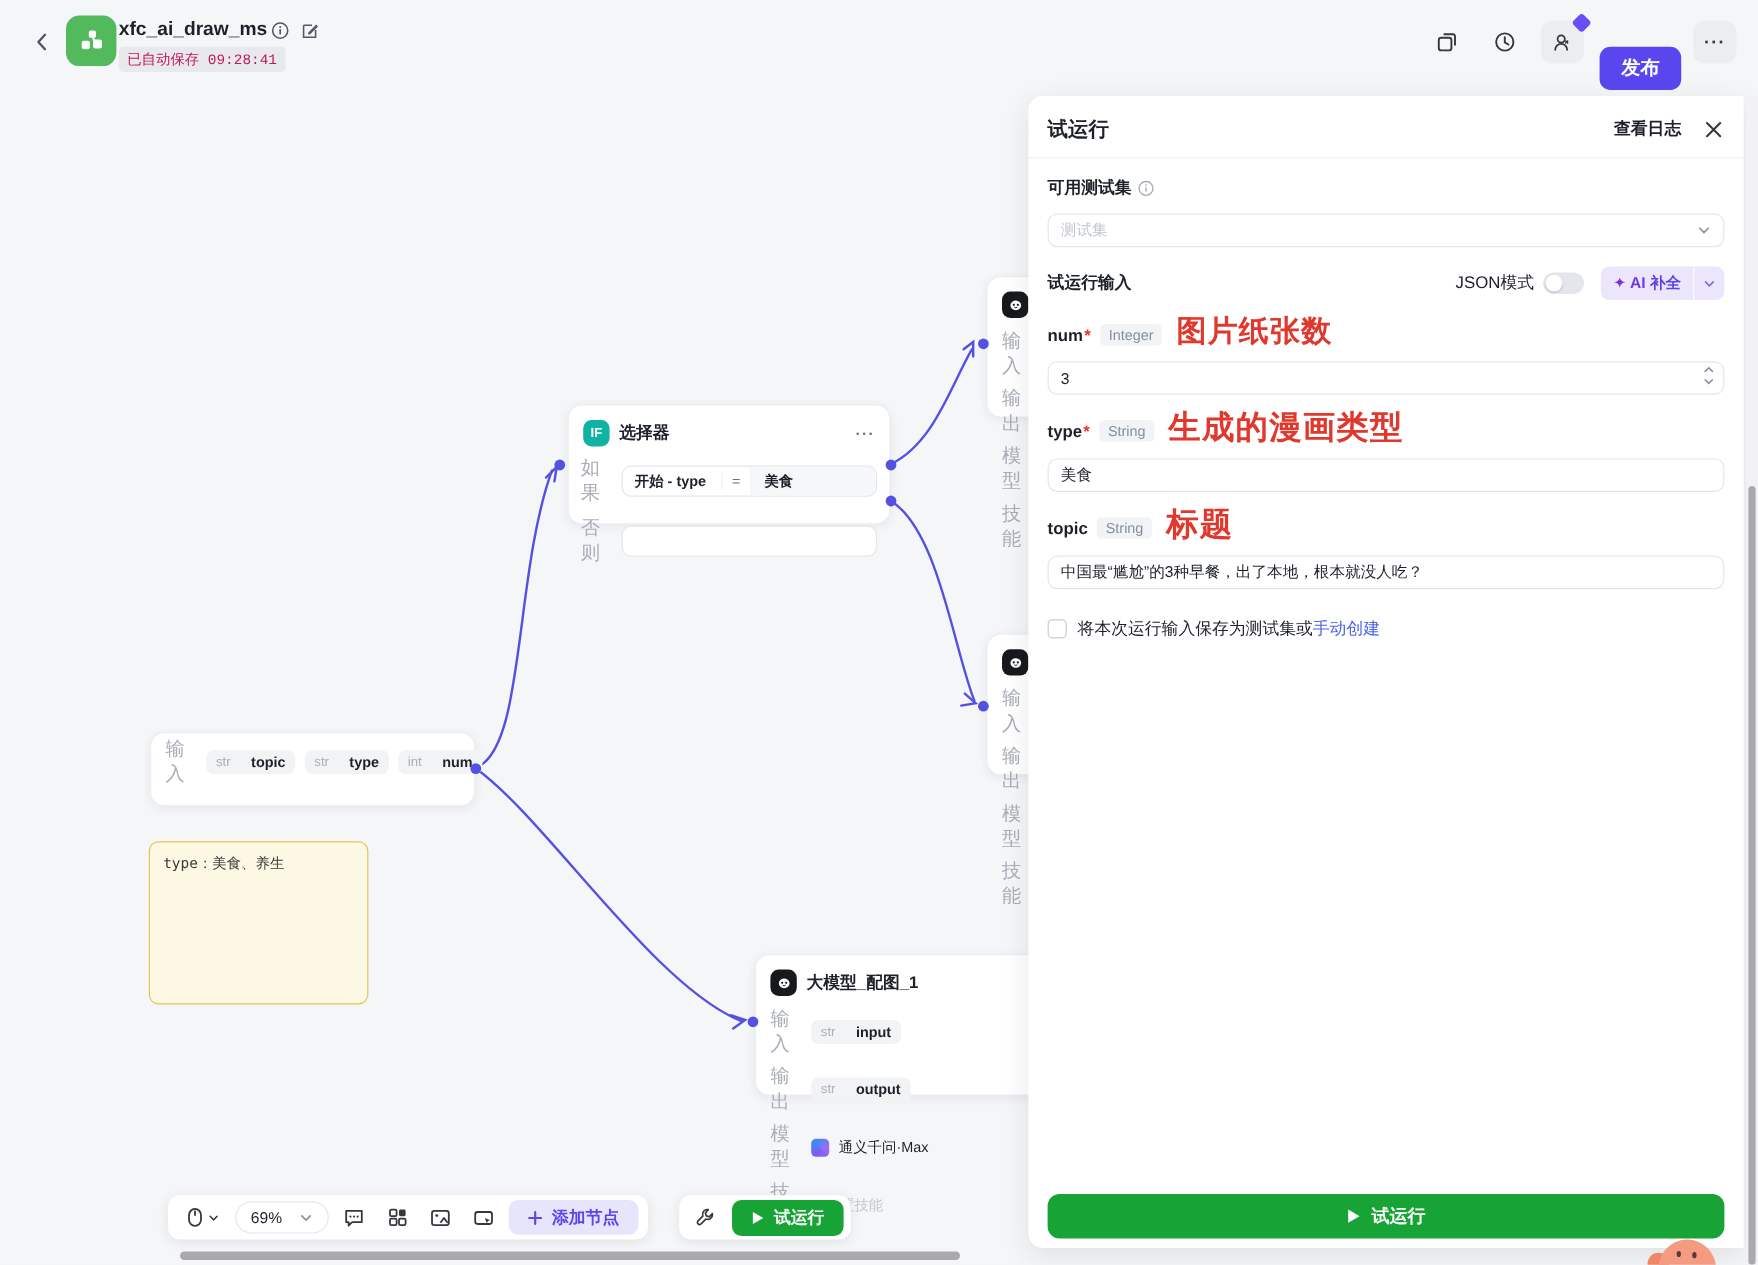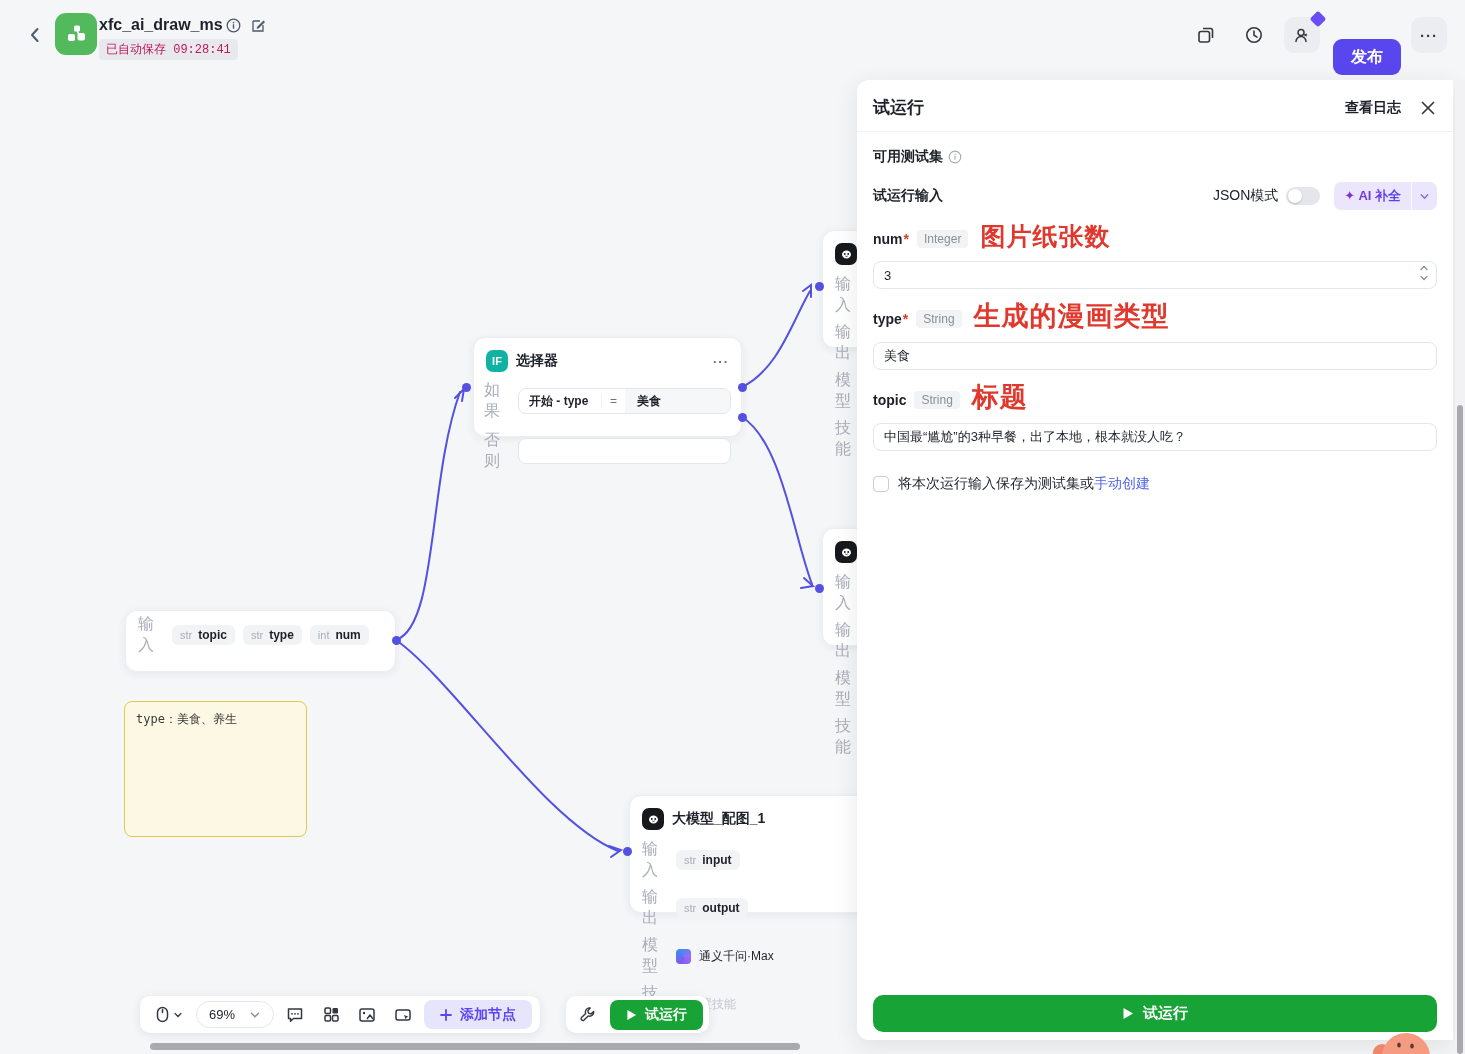--- a/index.html
+++ b/index.html
@@ -35,21 +35,21 @@
   .node-head { display:flex; align-items:center; gap:8px; padding:12px 12px 8px; }
   .node-title { font-size:14px; font-weight:700; color:#1d2129; flex:1; }
   .node-menu { color:#6b7280; font-weight:700; letter-spacing:1px; cursor:pointer; font-size:13px; }
   .nicon { width:24px; height:24px; border-radius:7px; display:flex; align-items:center; justify-content:center; flex:none; }
   .nicon.start { background:#5a55f2; }
   .nicon.if { background:#10b3a3; color:#fff; font-size:11px; font-weight:800; }
   .nicon.llm { background:#17191d; }
   .node-row { display:flex; align-items:center; gap:8px; padding:3px 12px; }
   .row-label { font-size:16px; color:#a9aeb8; width:26px; flex:none; }
   .pill { background:#f2f3f5; border-radius:6px; padding:3px 8px; font-size:12px; color:#1d2129;
-    font-weight:700; display:inline-flex; align-items:center; gap:6px; }
+    font-weight:700; display:inline-flex; align-items:center; gap:17px; }
   .pill .ptype { color:#a9aeb8; font-weight:400; font-size:11px; }
   .port { position:absolute; width:9px; height:9px; border-radius:50%; background:#5551e0; z-index:3; }
   .sticky { position:absolute; left:124px; top:631px; width:183px; height:136px; background:#fdf8e4;
     border:1px solid #e3c84f; border-radius:8px; padding:9px 11px; z-index:2;
     font-size:12px; color:#3b3b3b; font-family:"DejaVu Sans Mono","Liberation Mono",monospace; }
 
   
   .cond-group { flex:1; border:1px solid #e5e6eb; border-radius:8px; background:#fff; height:26px;
     display:flex; align-items:center; overflow:hidden; font-size:12px; }
   .cond-left { padding:0 10px; font-weight:700; color:#1d2129; flex:1; }
@@ -358,20 +358,26 @@
 
   <div class="panel-body">
     <div class="sect-label">
       <span>可用测试集</span>
       <svg width="14" height="14" viewBox="0 0 14 14">
           <circle cx="7" cy="7" r="5.8" fill="none" stroke="#a9aeb8" stroke-width="1.2"></circle>
           <rect x="6.4" y="6" width="1.2" height="3.8" fill="#a9aeb8"></rect>
           <rect x="6.4" y="3.6" width="1.2" height="1.3" fill="#a9aeb8"></rect>
         </svg>
     </div>
+    <div class="select-box">
+      <span class="ph">测试集</span>
+      <svg width="12" height="12" viewBox="0 0 12 12">
+          <path d="M2.5,4.2 L6,7.8 L9.5,4.2" fill="none" stroke="#86909c" stroke-width="1.4" stroke-linecap="round"></path>
+        </svg>
+    </div>
 
     <div class="runinput-row">
       <span class="sect-label">试运行输入</span>
       <span class="jsonmode">JSON模式</span>
       <div class="toggle">
           <div class="knob"></div>
         </div>
       <div class="ai-btn">
         <span class="ai-main">✦ AI 补全</span>
         <span class="ai-chev">

